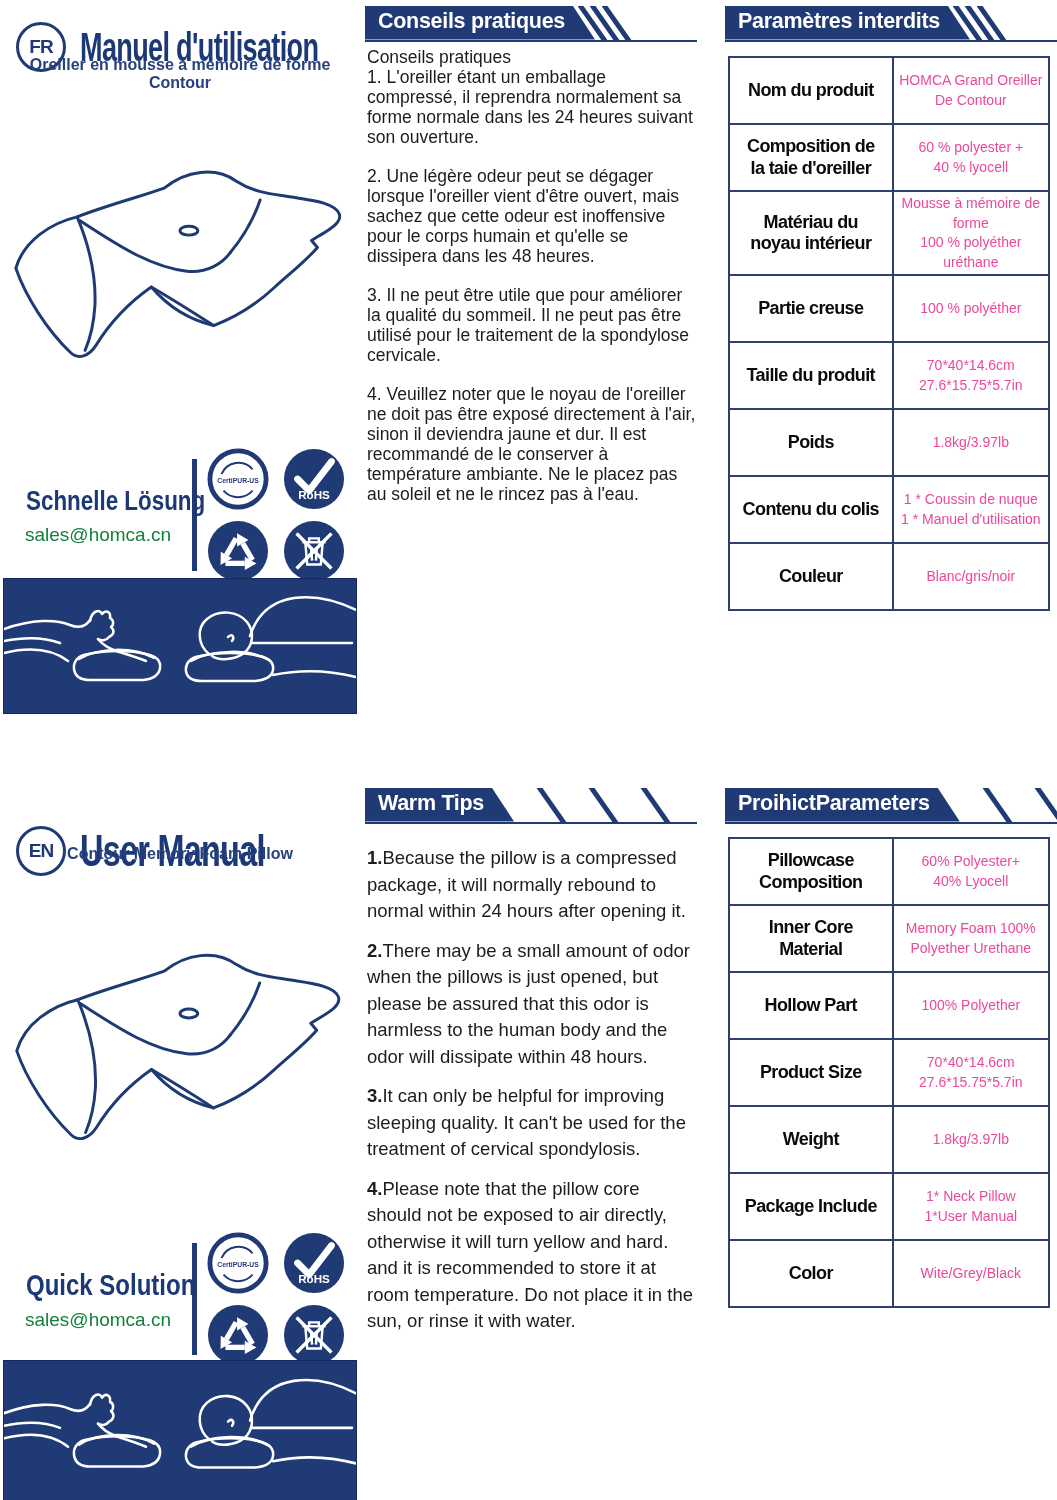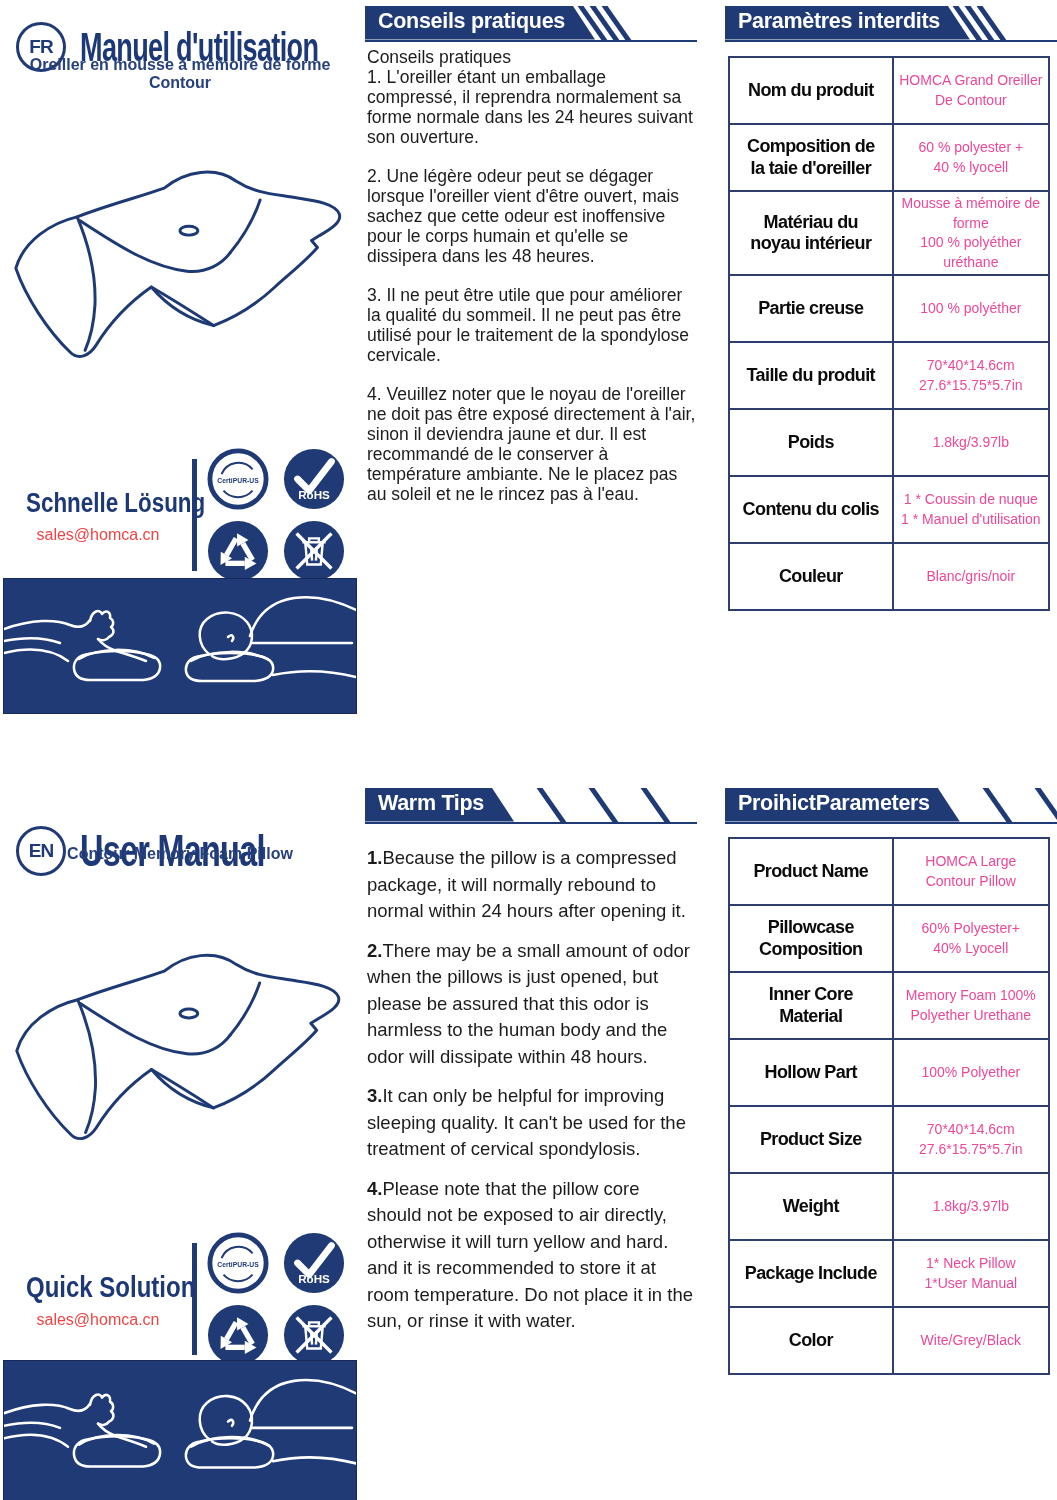--- a/index.html
+++ b/index.html
@@ -39,21 +39,21 @@
   .pillow-wrap{position:absolute;left:2px;width:356px;}
   .sec-fr .pillow-wrap{top:140px;height:300px;}
   .sec-en .pillow-wrap{top:175px;height:295px;}
   .pillow-wrap svg{width:100%;height:100%;}
 
   .contact{position:absolute;left:8px;width:348px;display:flex;align-items:center;}
   .sec-fr .contact{top:448px;} .sec-en .contact{top:482px;}
   .contact-text{width:180px;text-align:center;}
   .contact-title{color:#1c3876;font-weight:700;white-space:nowrap;transform:scaleX(.8);transform-origin:50% 50%;}
   .sec-fr .contact-title{font-size:28px;} .sec-en .contact-title{font-size:30px;}
-  .contact-email{margin-top:7px;color:#ef4444;font-size:16px;}
+  .contact-email{margin-top:7px;color:#15803d;font-size:19px;}
   .contact-divider{width:5px;height:112px;background:var(--navy);margin:0 10px 0 4px;flex:none;}
   .cert-grid{display:grid;grid-template-columns:62px 62px;gap:10px 14px;text-align:center;}
   .cert{width:62px;height:62px;}
 
   .sleep-panel{position:absolute;left:3px;width:352px;background:#203a76;border:1px solid #16295a;}
   .sec-fr .sleep-panel{top:578px;height:134px;}
   .sec-en .sleep-panel{top:610px;height:140px;}
   .sleep-panel svg{width:100%;height:100%;display:block;}
 
   
@@ -362,25 +362,20 @@
   <div class="col-right">
     <div class="banner">
       <div class="banner-box">ProihictParameters</div>
       <i class="stripe"></i>
       <i class="stripe"></i>
       <i class="stripe"></i>
     </div>
     <table class="param-table">
       <tbody>
         <tr>
-            <td class="lbl">Product Name</td>
-            <td class="val">HOMCA Large
-Contour Pillow</td>
-          </tr>
-        <tr>
             <td class="lbl">Pillowcase
 Composition</td>
             <td class="val">60% Polyester+
 40% Lyocell</td>
           </tr>
         <tr>
             <td class="lbl">Inner Core
 Material</td>
             <td class="val">Memory Foam 100%
 Polyether Urethane</td>

